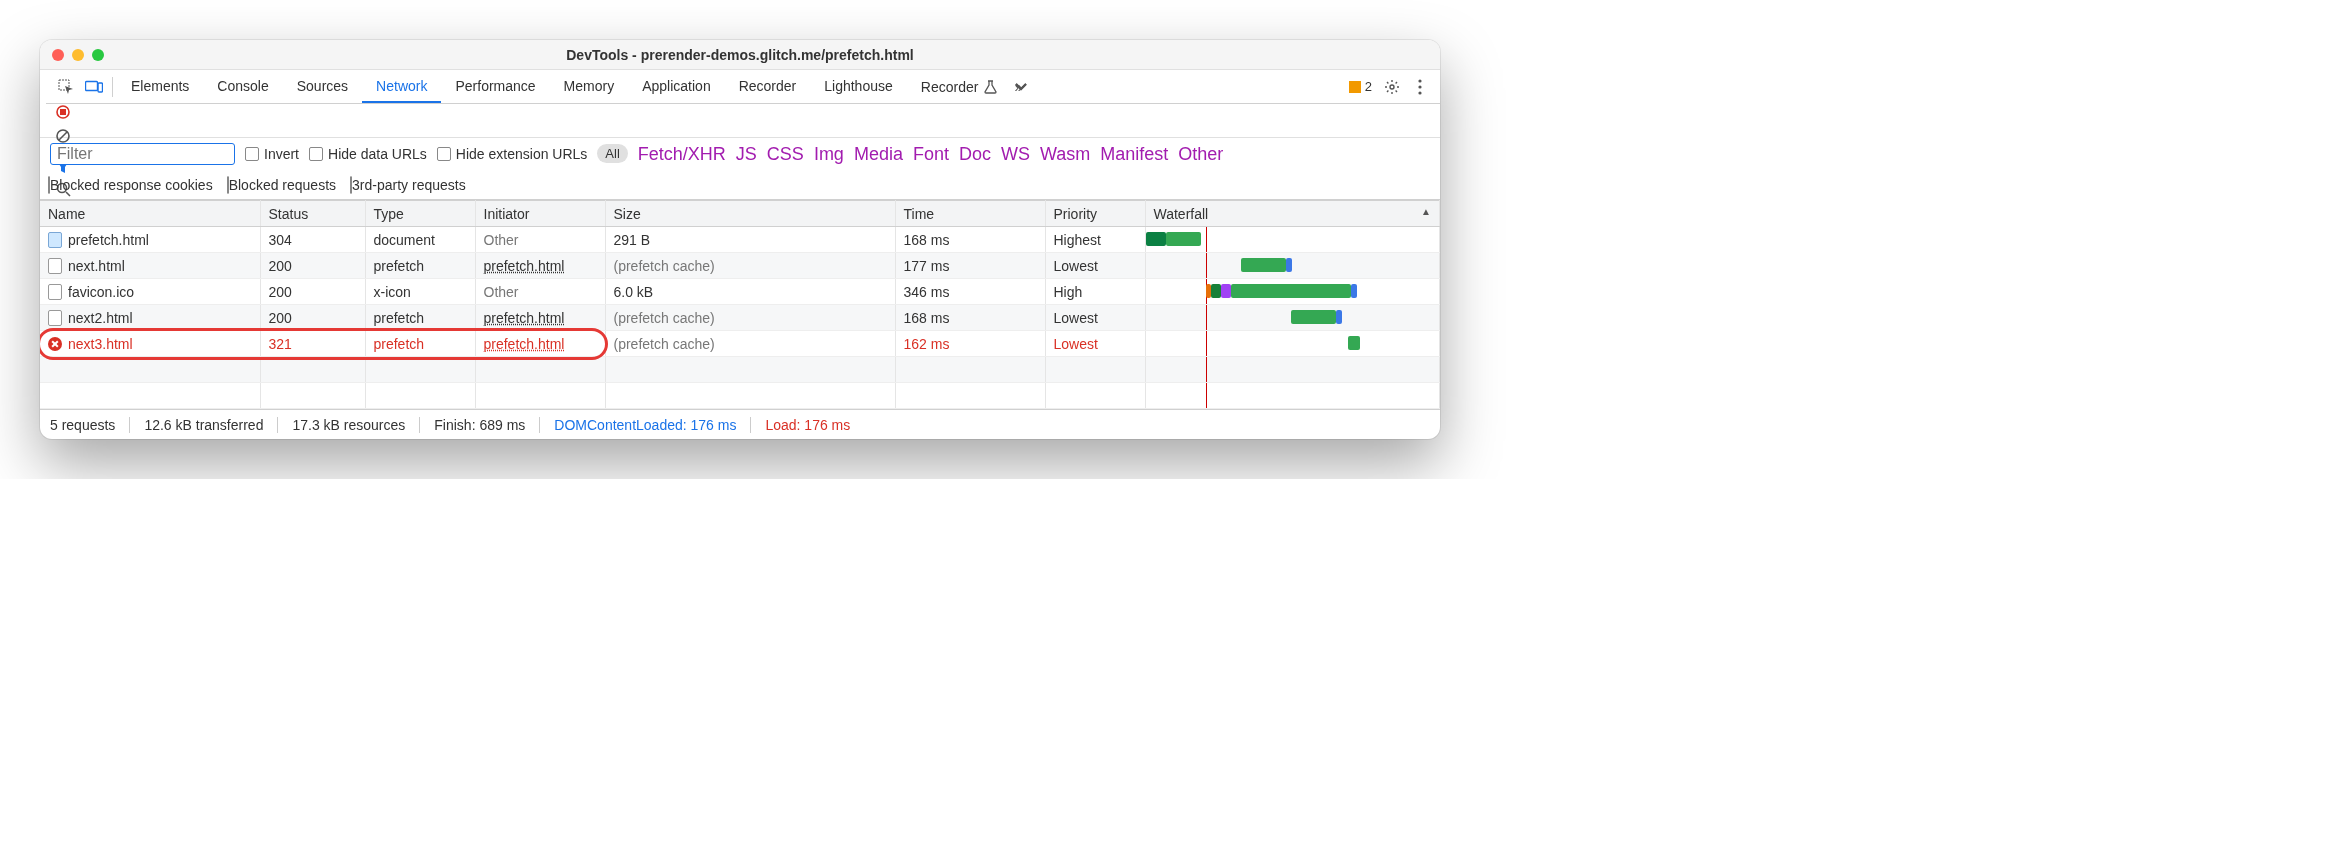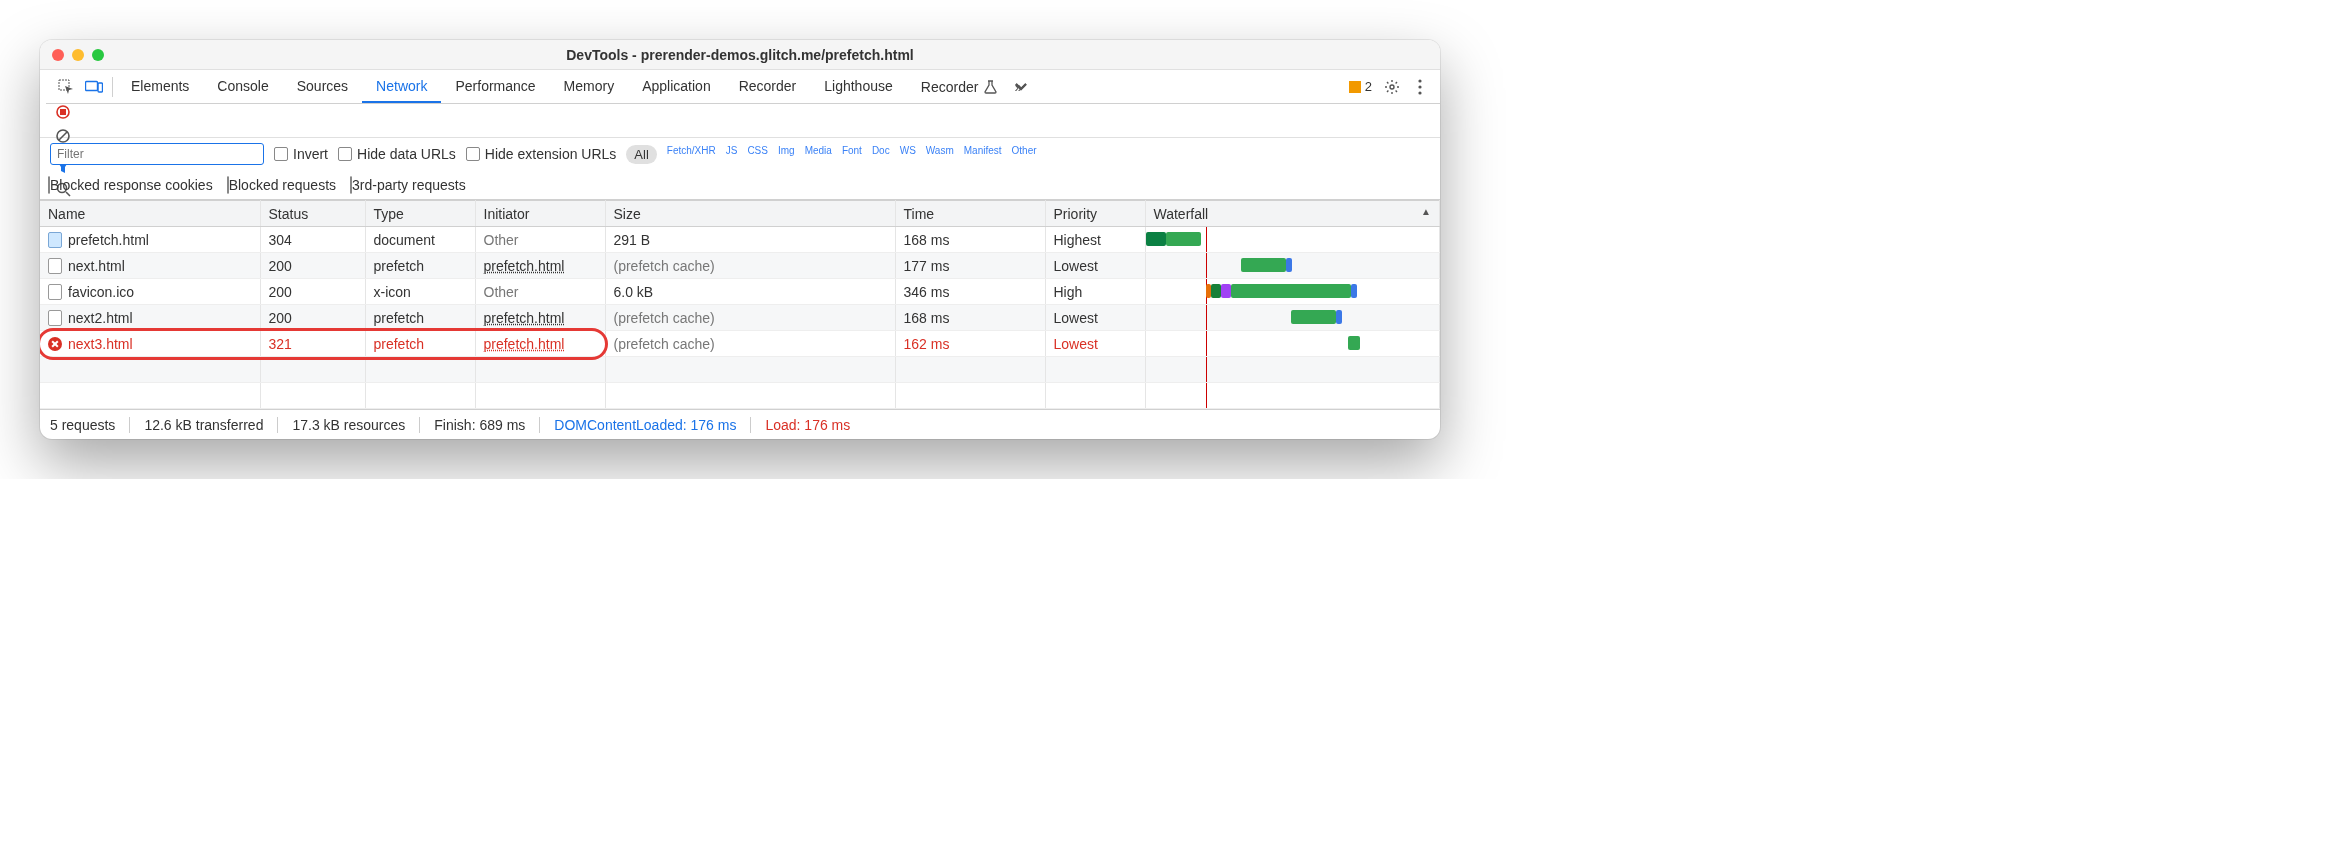--- a/index.html
+++ b/index.html
@@ -98,36 +98,36 @@
   .select-fake { display:flex; align-items:center; gap:8px; cursor:pointer; padding:0 4px;}
   .filterbar {
     display: flex;
     align-items: center;
     gap: 10px;
     height: 32px;
     padding: 0 10px;
     flex-wrap: nowrap;
   }
   .filter-input {
-    width: 214px;
+    width: 185px;
     height: 22px;
     border: 1px solid #1a73e8;
     outline: none;
     padding: 0 6px;
-    font-size: 12px;
+    font-size: 16px;
     border-radius: 3px;
   }
   .pill {
     padding: 2px 8px;
     border-radius: 10px;
     background: #e0e0e0;
     font-size: 13px;
     cursor:pointer;
   }
-  .pill-link { font-size: 10px; cursor:pointer; color:#3b82f6; }
+  .pill-link { font-size: 18px; cursor:pointer; color:#a21caf; }
   .filterbar label { display:flex; align-items:center; gap:5px; cursor:pointer; font-size:14px; }
   .filterbar2 {
     display: flex;
     align-items: center;
     gap: 14px;
     height: 30px;
     padding: 0 8px;
     border-bottom: 1px solid #d0d0d0;
   }
   table.net {

